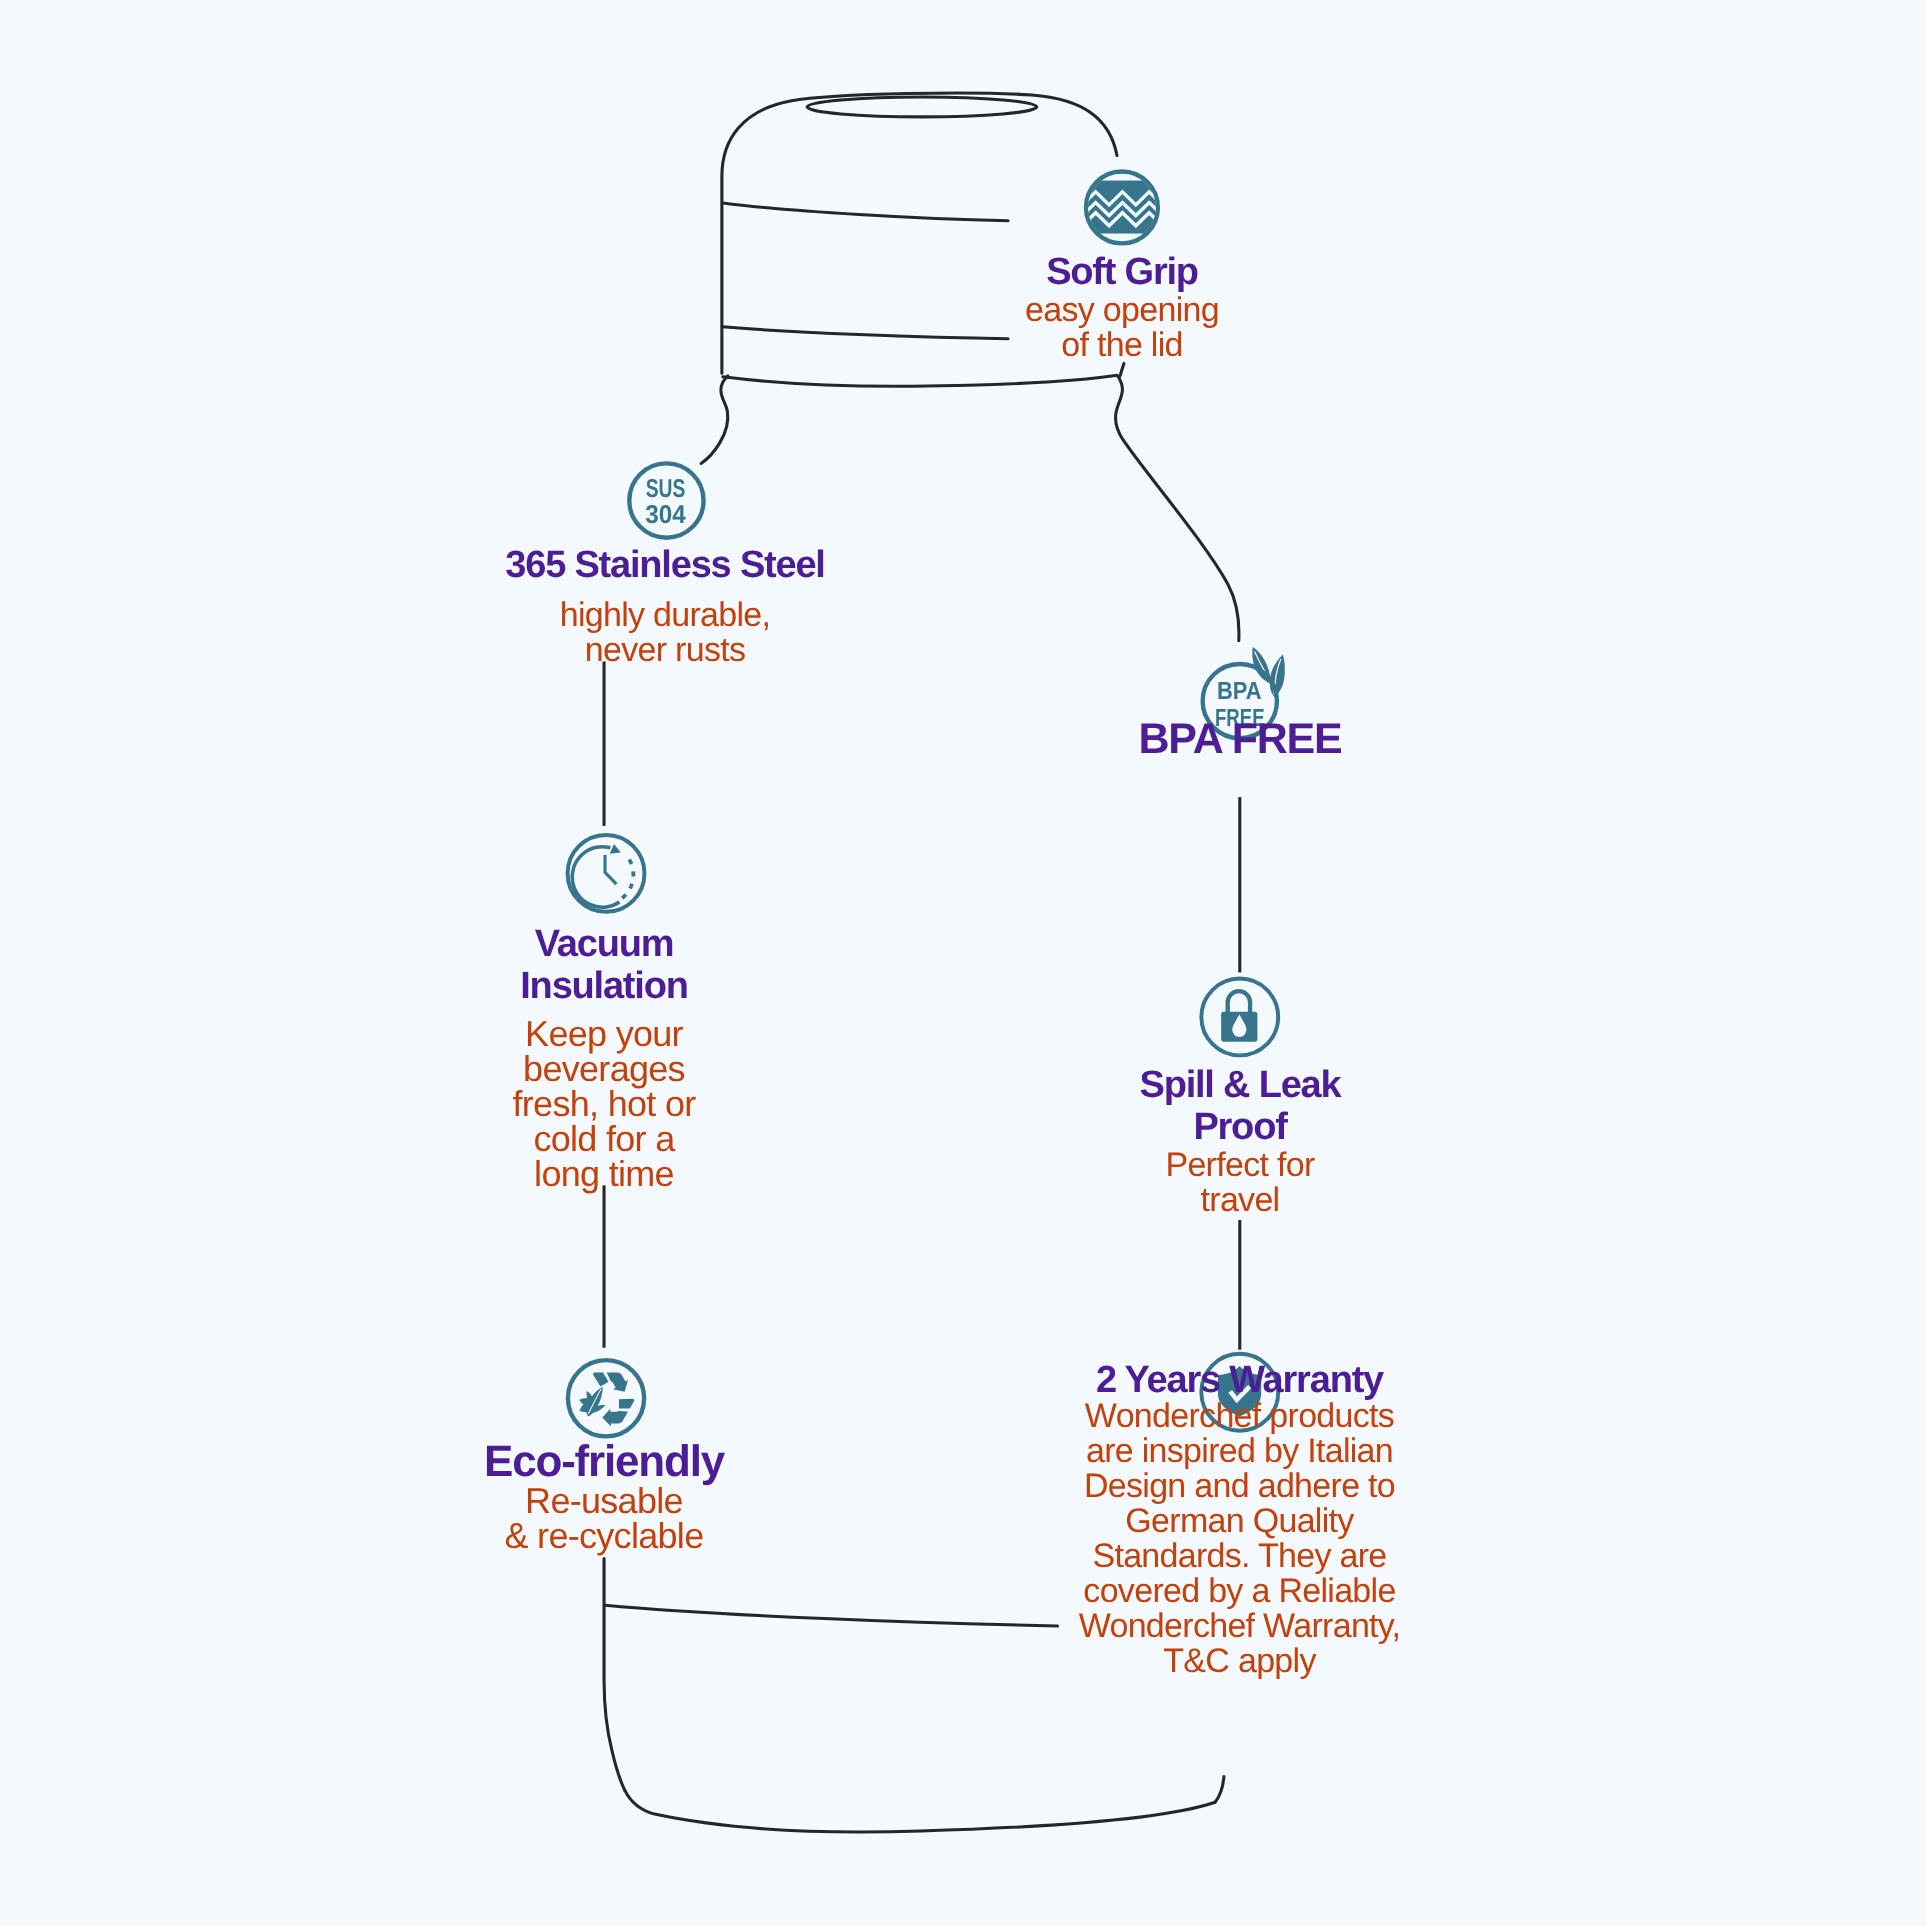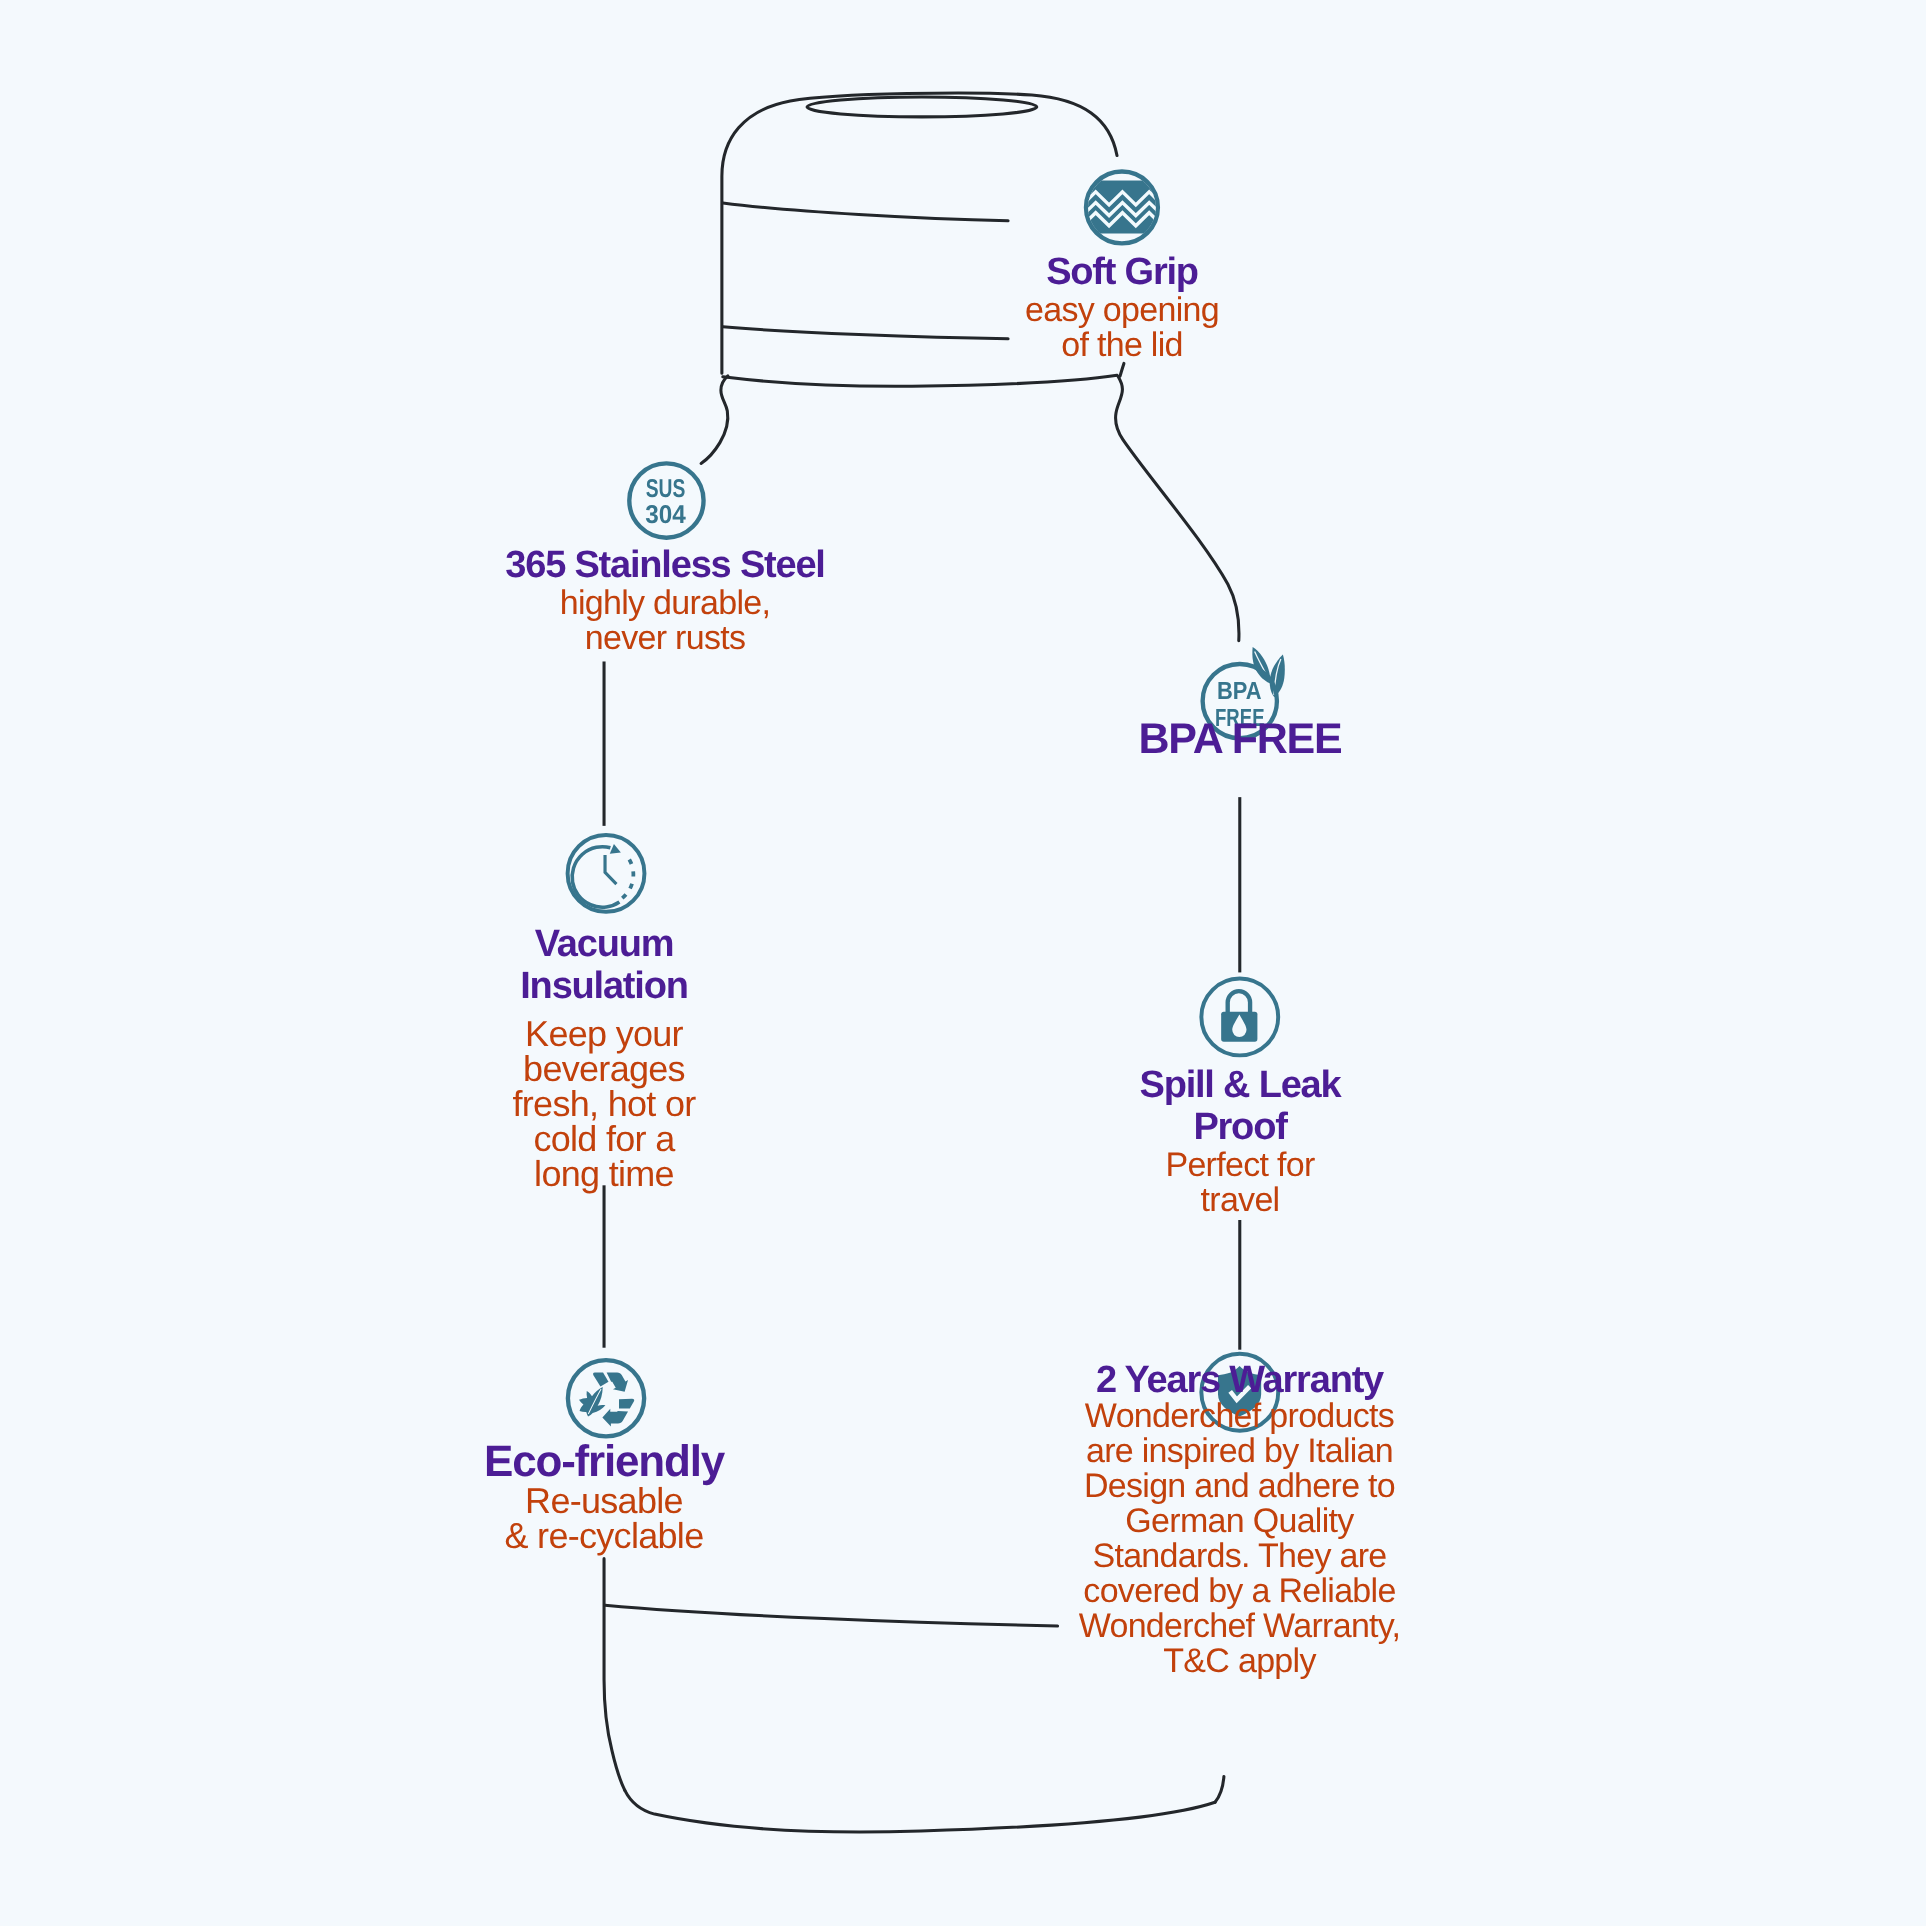--- a/index.html
+++ b/index.html
@@ -159,21 +159,21 @@
   </svg>
 
   <div class="callout" style="left:924px;top:251px;width:396px;">
     <div class="c-title" style="font-size:38px;line-height:42px;">Soft Grip</div>
     <div class="c-desc" style="font-size:34px;line-height:35px;margin-top:0px;">easy opening
 of the lid</div>
   </div>
 
   <div class="callout" style="left:467px;top:544px;width:396px;">
     <div class="c-title" style="font-size:38px;line-height:42px;">365 Stainless Steel</div>
-    <div class="c-desc" style="font-size:34px;line-height:35px;margin-top:0px;">highly durable,
+    <div class="c-desc" style="font-size:34px;line-height:35px;margin-top:12px;">highly durable,
 never rusts</div>
   </div>
 
   <div class="callout" style="left:1042px;top:716px;width:396px;">
     <div class="c-title" style="font-size:43px;line-height:46px;">BPA FREE</div>
   </div>
 
   <div class="callout" style="left:406px;top:923px;width:396px;">
     <div class="c-title" style="font-size:38px;line-height:42px;">Vacuum
 Insulation</div>

